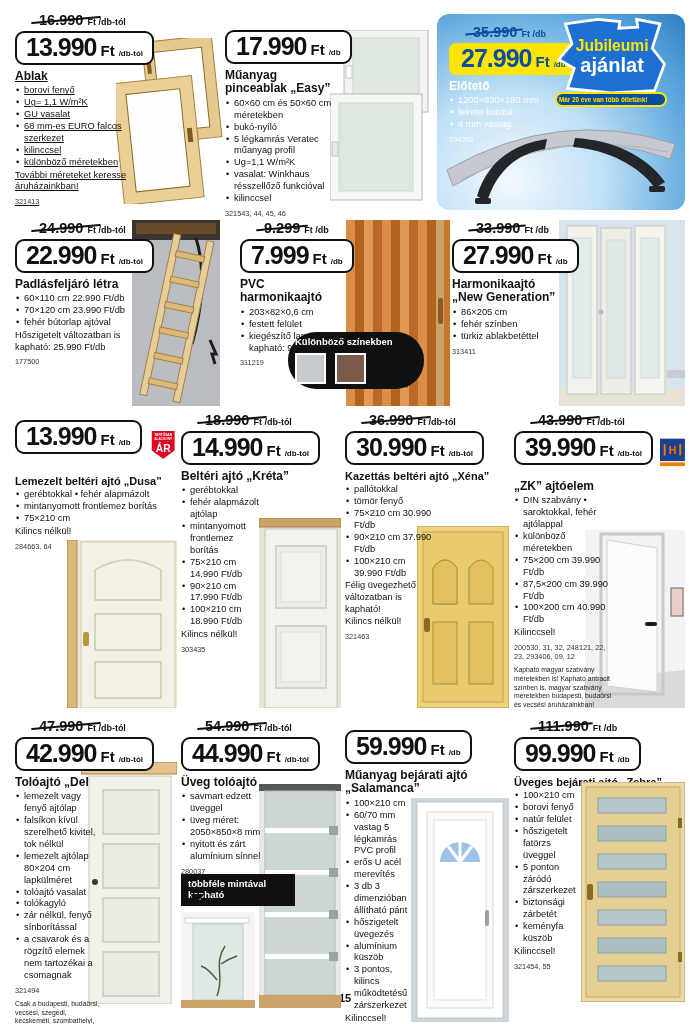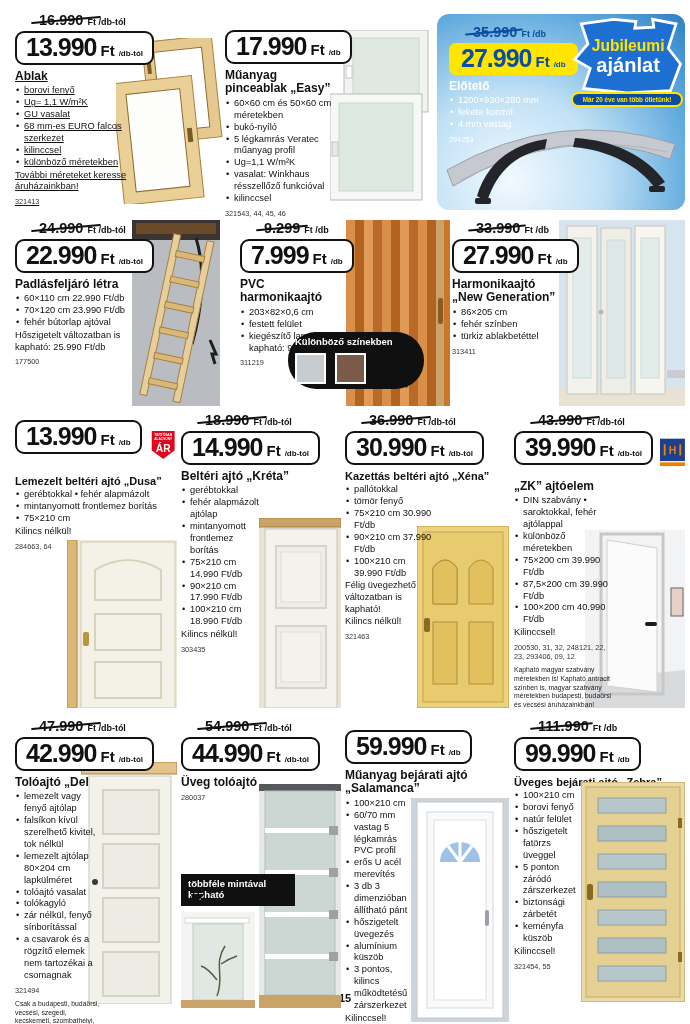--- a/index.html
+++ b/index.html
@@ -27,21 +27,21 @@
   .sp{font-size:6.8px;line-height:1.3;margin-top:5px;color:#222;}
   .img{position:absolute;z-index:1;}
   
   .blue{background:radial-gradient(ellipse at 30% 85%,#f2f9ff 0%,#bfe0f5 38%,#5ea8dd 75%,#2f7fc4 100%);border-radius:12px;padding:10px 12px;box-sizing:border-box;}
   .blue .op{color:#0b4d9e;}
   .blue .op::after{background:#0b4d9e;}
   .ybox{background:#ffe500;border:none;border-radius:7px;padding:3px 12px 4px;}
   .ybox .pv,.ybox .pft,.ybox .pu{color:#0b4d9e;}
   .blue .title,.blue ul.b,.blue .code{color:#fff;}
   
-  .jub{position:absolute;right:0;top:2px;width:116px;z-index:4;text-align:center;}
+  .jub{position:absolute;right:16px;top:2px;width:116px;z-index:4;text-align:left;}
   .jub-pill{margin:-6px auto 0;width:104px;background:#0b4d9e;border:2px solid #ffe500;border-radius:9px;color:#ffe500;font-size:6.3px;font-weight:700;padding:2px 2px;position:relative;z-index:5;}
   svg text{font-family:"Liberation Sans",sans-serif;}
   
   .callout{position:absolute;background:#101010;color:#fff;font-size:9.5px;font-weight:700;line-height:1.15;padding:5px 7px;z-index:6;}
   .callout.tail-br::after{content:"";position:absolute;right:14px;bottom:-10px;border:11px solid transparent;border-top-color:#101010;border-right-width:3px;border-left-width:11px;}
   .callout.tail-bl::after{content:"";position:absolute;left:10px;bottom:-10px;border:11px solid transparent;border-top-color:#101010;border-left-width:3px;border-right-width:11px;}
   .swatches{display:flex;gap:9px;margin-top:5px;}
   .swatch{width:27px;height:27px;border:2px solid #fff;}
   .pagenum{position:absolute;left:0;right:0;top:992px;text-align:center;font-size:11px;font-weight:700;}
 </style>
@@ -441,20 +441,25 @@
     <div class="op"><span>54.990</span> <small>Ft /db-tól</small></div>
     <div class="prow">
         <div class="pbox">
           <span class="pv">44.990</span>
           <span class="pft">Ft</span>
           <span class="pu">/db-tól</span>
         </div>
       </div>
     <h3 class="title">Üveg tolóajtó</h3>
     <div class="txtcol" style="width:100px;">
+      <ul class="b">
+          <li>savmart edzett üveggel</li>
+          <li>üveg méret: 2050×850×8 mm</li>
+          <li>nyitott és zárt alumínium sínnel</li>
+        </ul>
       <div class="code">280037</div>
     </div>
     <div class="callout tail-bl" style="left:0;bottom:102px;width:100px;">
       <span>többféle mintával kapható</span>
     </div>
     <svg class="img" style="left:0;bottom:0;" width="74" height="96" viewBox="0 0 74 96">
       <rect width="74" height="96" fill="#f4f4f2"></rect>
       <rect x="4" y="6" width="64" height="5" fill="#ffffff" stroke="#d5d5d0"></rect>
       <rect x="12" y="12" width="50" height="76" fill="#dfe8e3" stroke="#c2ccc5"></rect>
       <path d="M36,84 C44,64 32,52 44,34 M36,68 C30,60 26,56 20,54 M40,52 C46,48 50,46 56,44" fill="none" stroke="#53603f" stroke-width="1.5"></path>

